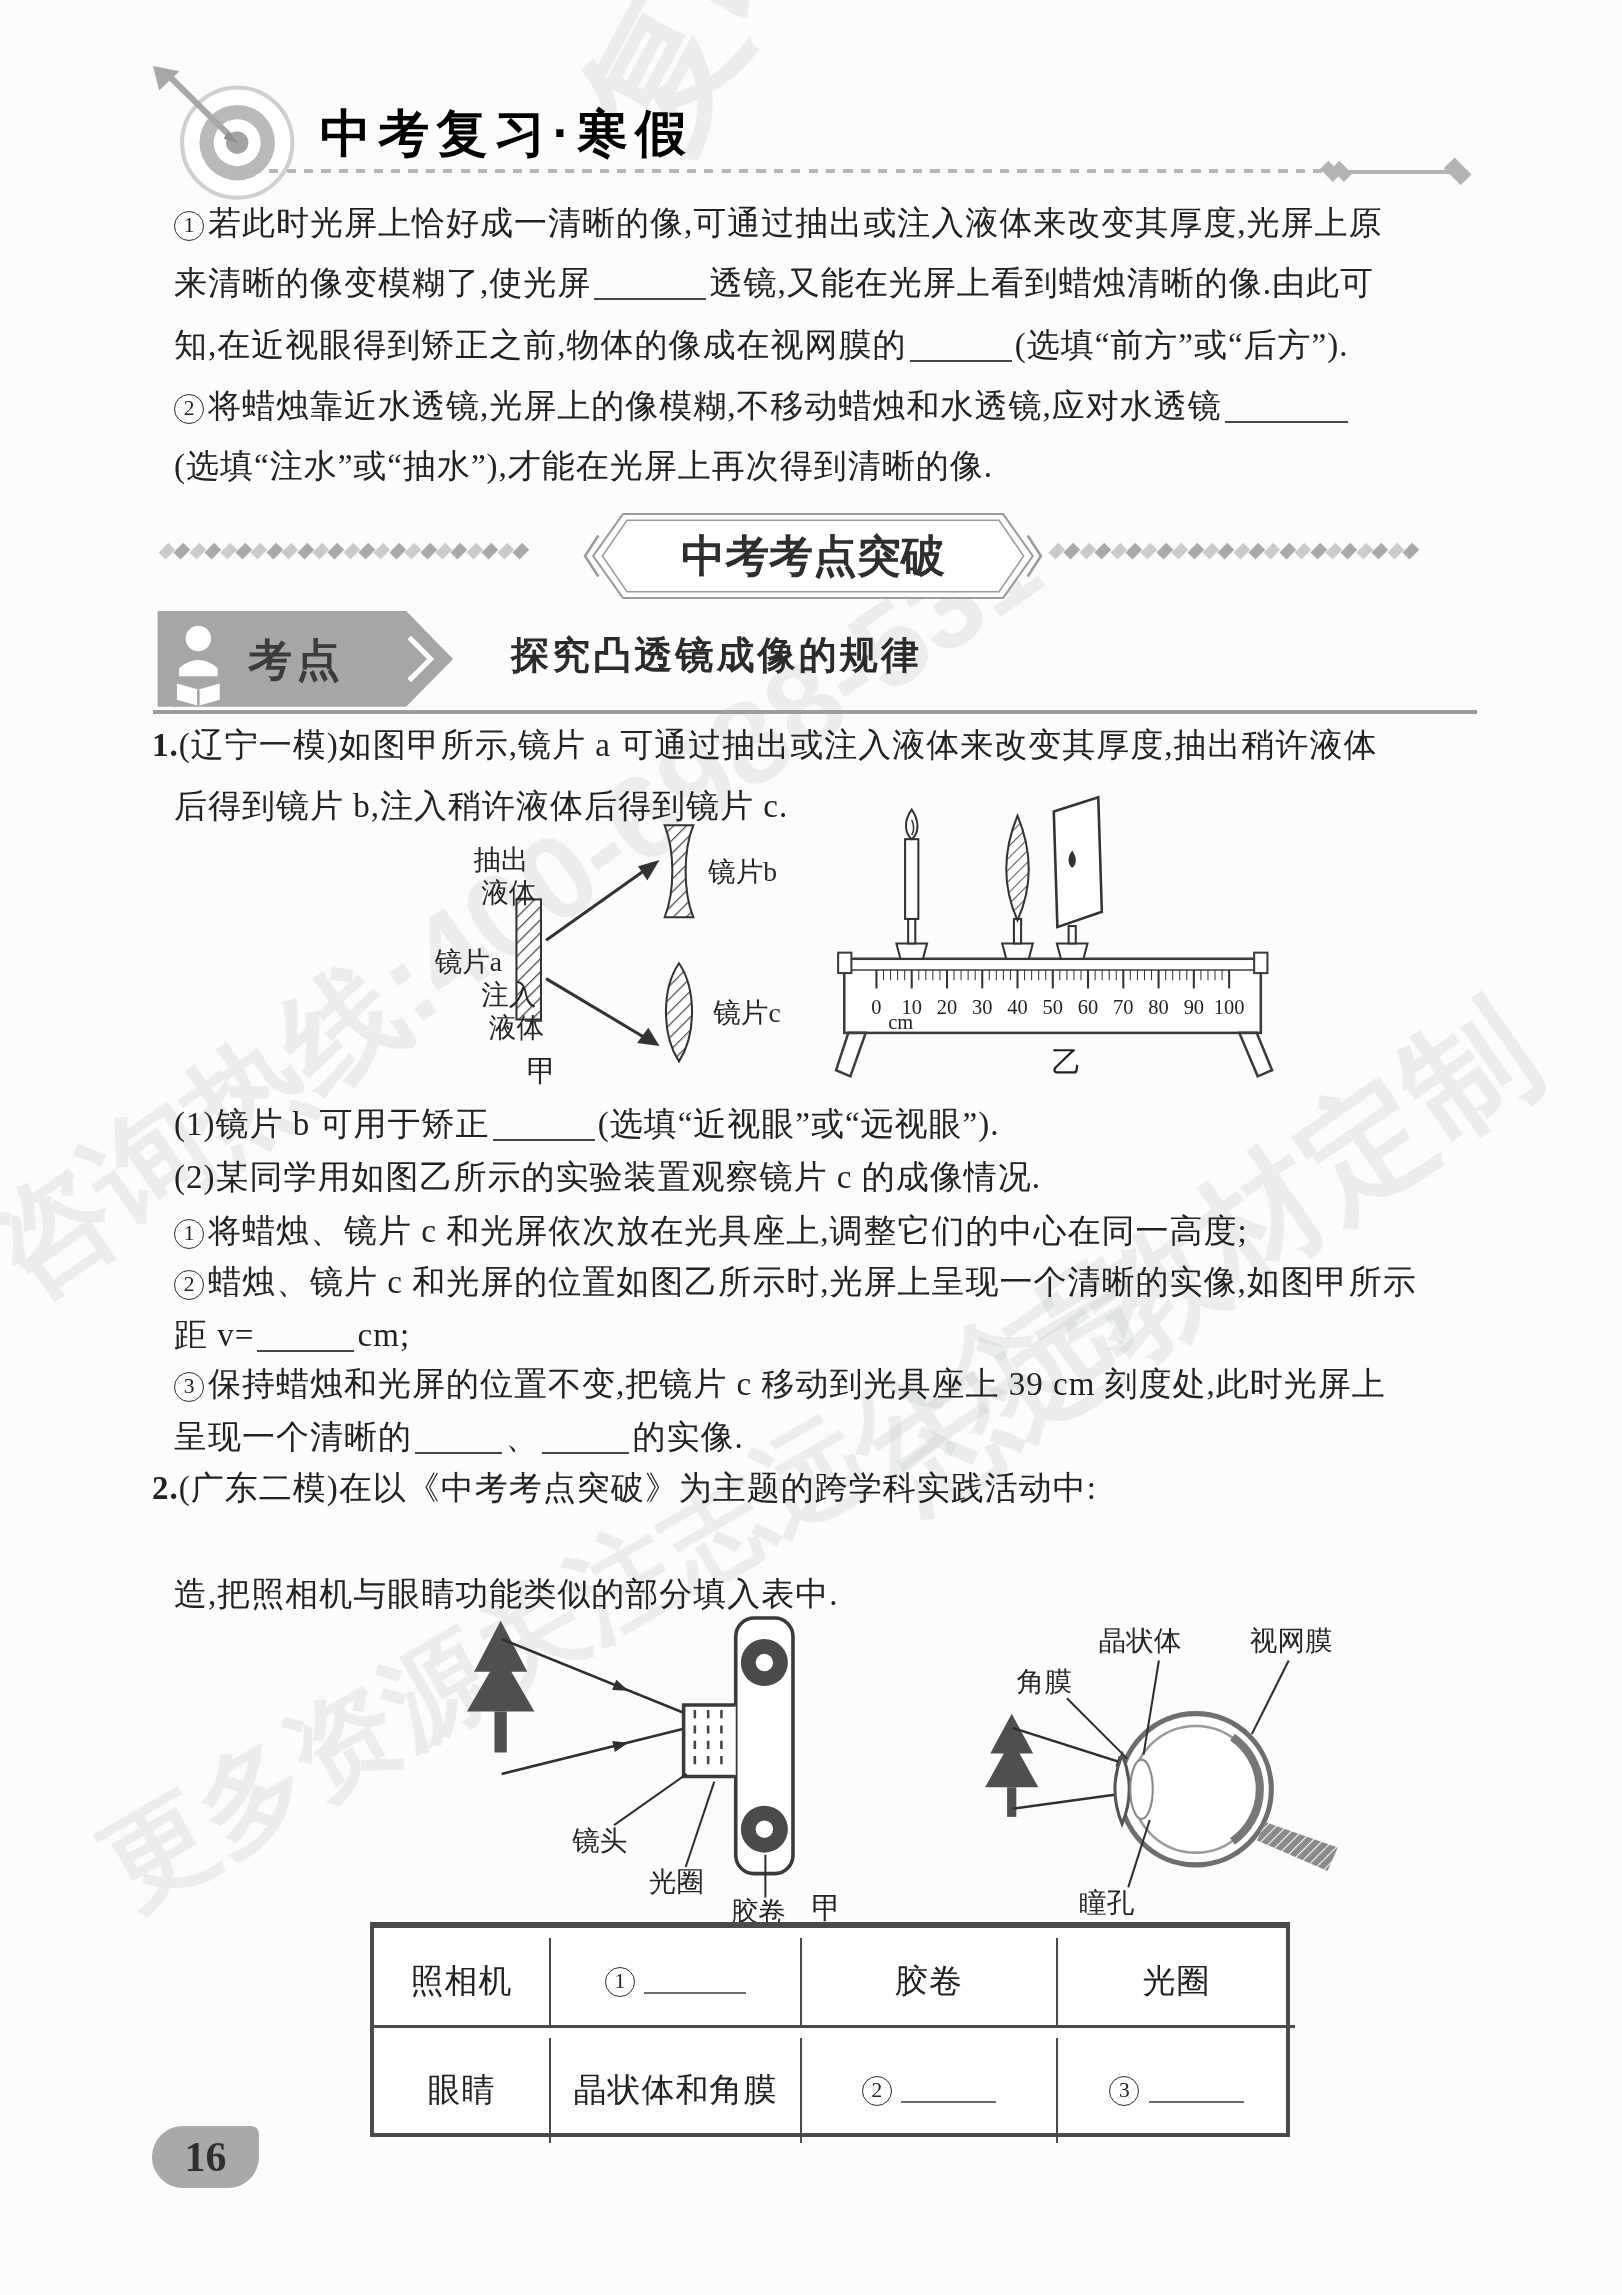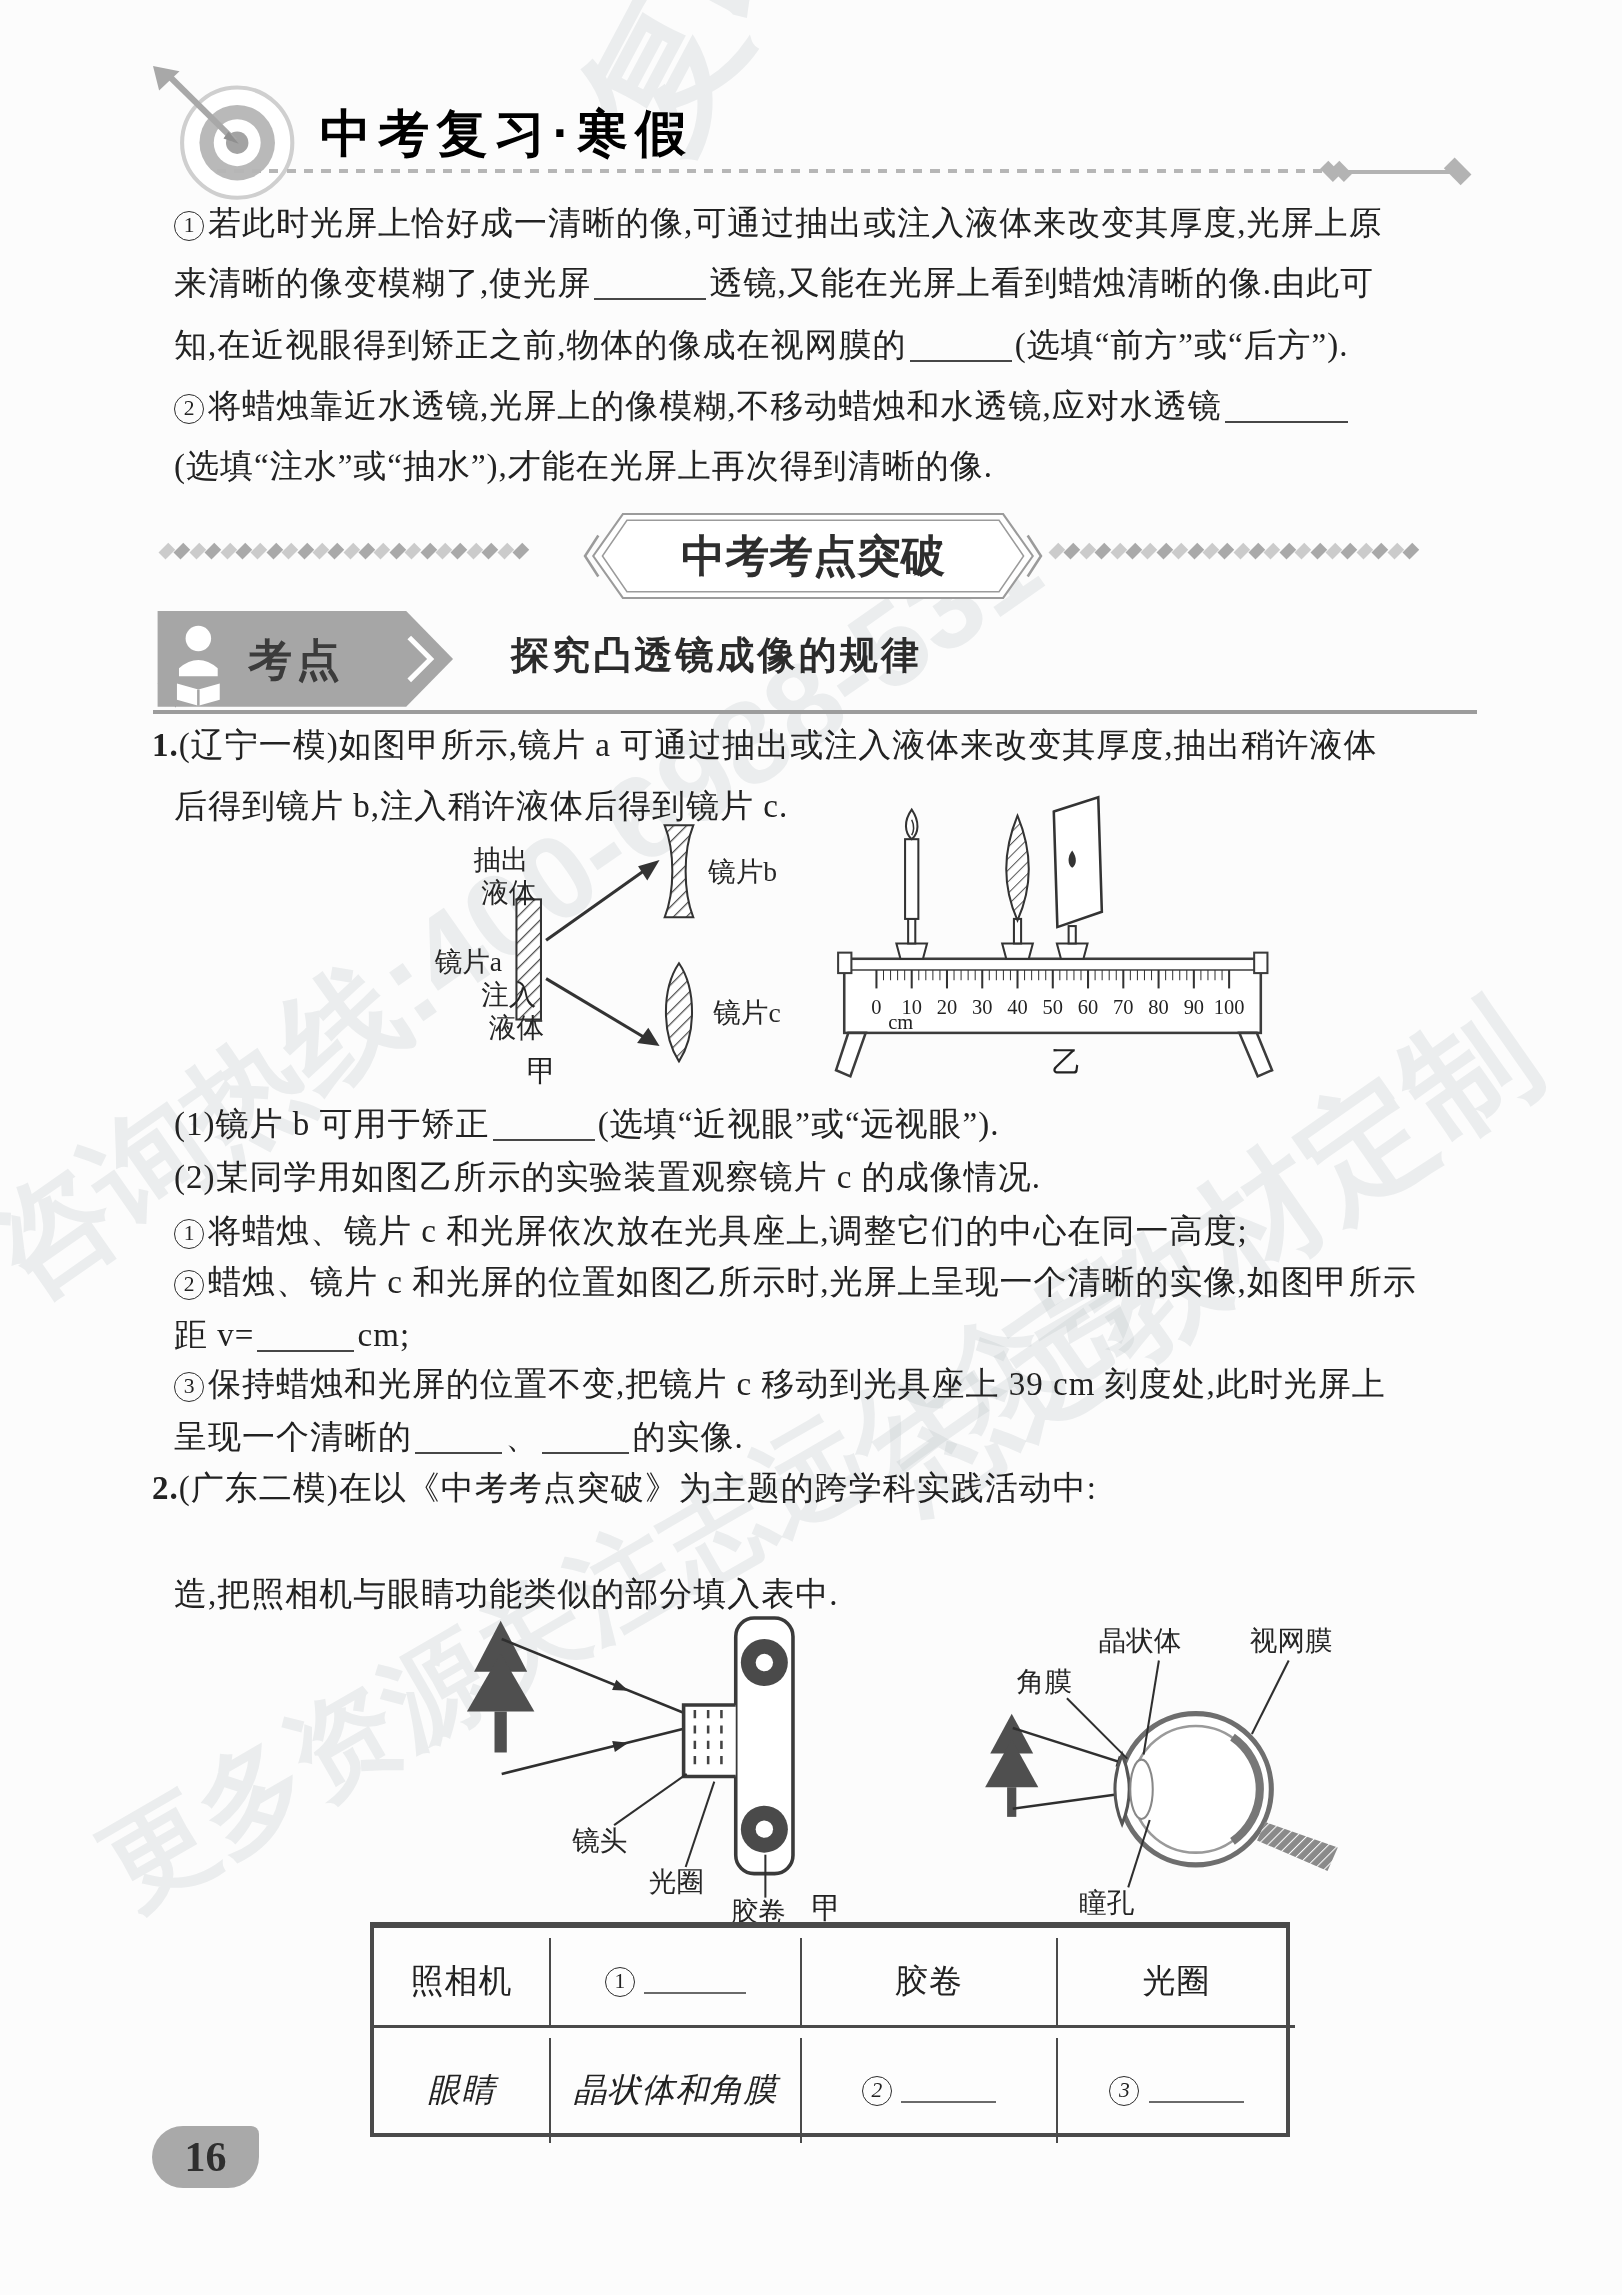--- a/index.html
+++ b/index.html
@@ -40,21 +40,21 @@
   .figlabel{font-size:54px;fill:#262626;font-family:"Liberation Serif","DejaVu Serif",serif;}
   .figcap{font-size:58px;fill:#222;font-family:"Liberation Serif","DejaVu Serif",serif;}
   .rl{font-size:40px;fill:#222;font-family:"Liberation Serif","DejaVu Serif",serif;}
   
   .qtable{position:absolute;left:370px;top:1922px;width:920px;height:215px;display:grid;
           grid-template-columns:177px 251px 256px 237px;grid-template-rows:100px 115px;
           border:4.1px solid #4a4a4a;border-top-width:6.1px;background:#fdfdfd;box-sizing:border-box;}
   .qtable .cell{border-right:2px solid #4a4a4a;border-bottom:3.1px solid #4a4a4a;display:flex;
                 align-items:center;justify-content:center;font-size:33px;letter-spacing:1px;margin-top:10px;}
   .qtable .cell:nth-child(4n){border-right:none;}
-  .qtable .cell:nth-child(n+5){border-bottom:none;font-style:italic;}
+  .qtable .cell:nth-child(n+5){border-bottom:none;}
   .tbl-bl{display:inline-block;width:102px;border-bottom:2px solid #6a6a6a;height:23.5px;vertical-align:-6.1px;margin-left:5.1px;}
   
   .pagebadge{position:absolute;left:152px;top:2126px;width:107px;height:62px;background:#a9a9a9;
              border-radius:32px 8.2px 32px 32px;display:flex;align-items:center;justify-content:center;}
   .pagebadge span{font-size:42px;font-weight:700;color:#2f2f2f;}
 </style>
 </head>
 <body>
 
 <div class="page">

